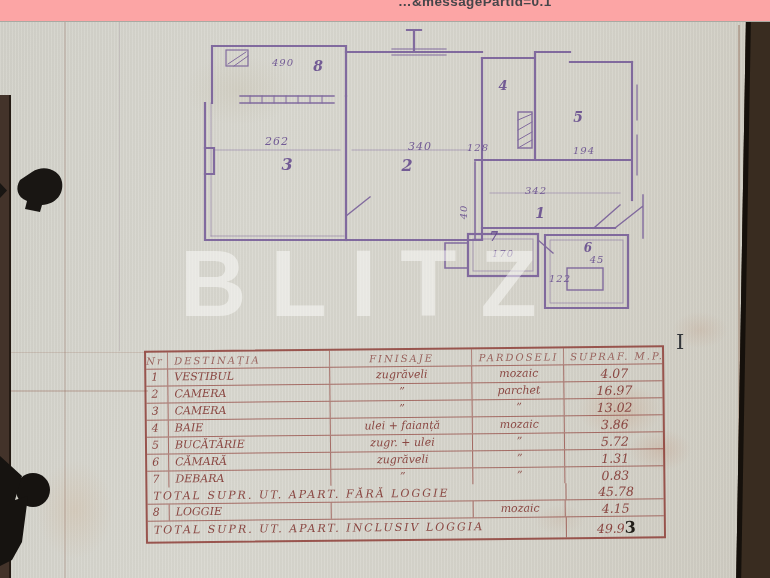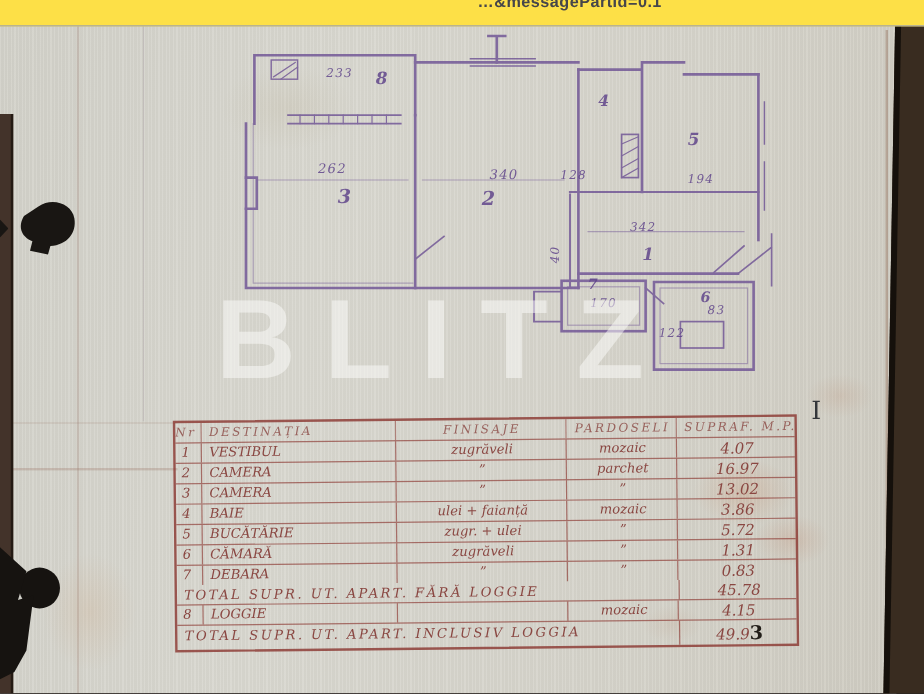--- a/index.html
+++ b/index.html
@@ -1,21 +1,21 @@
 <!DOCTYPE html>
 <html><head>
 <meta charset="utf-8">
 <style>
   html,body{margin:0;padding:0;background:#222;}
   .photo{
     position:relative;width:770px;height:578px;overflow:hidden;
     background:#3a2d22;font-family:"Liberation Sans",sans-serif;
   }
   
-  .top-strip{position:absolute;left:0;top:0;width:770px;height:21px;background:#fde047;
+  .top-strip{position:absolute;left:0;top:0;width:770px;height:21px;background:#fca5a5;
     border-bottom:1px solid #a9a9a2;overflow:hidden;z-index:6;}
   .url-text{position:absolute;left:398px;top:-6px;font-size:13.5px;color:#46464a;
     letter-spacing:.4px;font-weight:600;}
   
   .paper{position:absolute;left:0;top:21px;width:747px;height:557px;
     background:
       repeating-linear-gradient(90deg, rgba(255,255,255,.06) 0 1px, rgba(0,0,0,.025) 1px 3px),
       linear-gradient(100deg,#d3d2ca 0%,#d9d8d0 35%,#d6d4cb 70%,#cfccc2 100%);
     z-index:1;}
   .stains{position:absolute;inset:0;z-index:2;pointer-events:none;background:
@@ -131,36 +131,36 @@
       <rect x="550" y="240" width="73" height="63" stroke-width="1" opacity=".55"></rect>
       <rect x="567" y="268" width="36" height="22" stroke-width="1.4"></rect>
       <path stroke-width="1.4" d="M538,240 L553,253"></path>
 
       <path stroke-width=".9" opacity=".55" d="M215,150 H340 M352,150 H470 M490,193 H620"></path>
     </g>
   </svg>
 
   <div class="plan-labels">
     <span class="rn" style="left:318px;top:66px;font-size:14px">8</span>
-    <span class="rd" style="left:283px;top:62px">233</span>
+    <span class="rd" style="left:283px;top:62px">490</span>
     <span class="rn" style="left:287px;top:164px">3</span>
     <span class="rd" style="left:277px;top:141px;font-size:11px">262</span>
     <span class="rn" style="left:407px;top:165px">2</span>
     <span class="rd" style="left:420px;top:146px;font-size:11px">340</span>
     <span class="rn" style="left:503px;top:85px;font-size:13px">4</span>
     <span class="rd" style="left:478px;top:147px">128</span>
     <span class="rn" style="left:578px;top:117px;font-size:14px">5</span>
     <span class="rd" style="left:584px;top:150px">194</span>
     <span class="rn" style="left:540px;top:213px;font-size:14px">1</span>
     <span class="rd" style="left:536px;top:190px">342</span>
     <span class="rn" style="left:494px;top:237px;font-size:12px">7</span>
     <span class="rd" style="left:503px;top:253px">170</span>
     <span class="rn" style="left:588px;top:248px;font-size:12px">6</span>
     <span class="rd" style="left:560px;top:278px">122</span>
-    <span class="rd" style="left:597px;top:259px">83</span>
+    <span class="rd" style="left:597px;top:259px">45</span>
     <span class="rd rot90" style="left:463px;top:212px">40</span>
   </div>
 
   <div class="watermark">BLITZ</div>
 
   <svg class="blob" style="left:12px;top:162px" width="60" height="60">
     <path d="M20,10 C32,2 48,8 50,20 C52,32 44,42 30,43 L28,50 L13,47 L15,39 C5,35 3,26 8,18 Z" fill="#191613"></path>
   </svg>
   <div class="blob" style="left:0;top:183px;width:7px;height:15px;background:#191613;clip-path:polygon(0 0,100% 50%,0 100%)"></div>
   <svg class="blob" style="left:0;top:450px" width="62" height="128">

